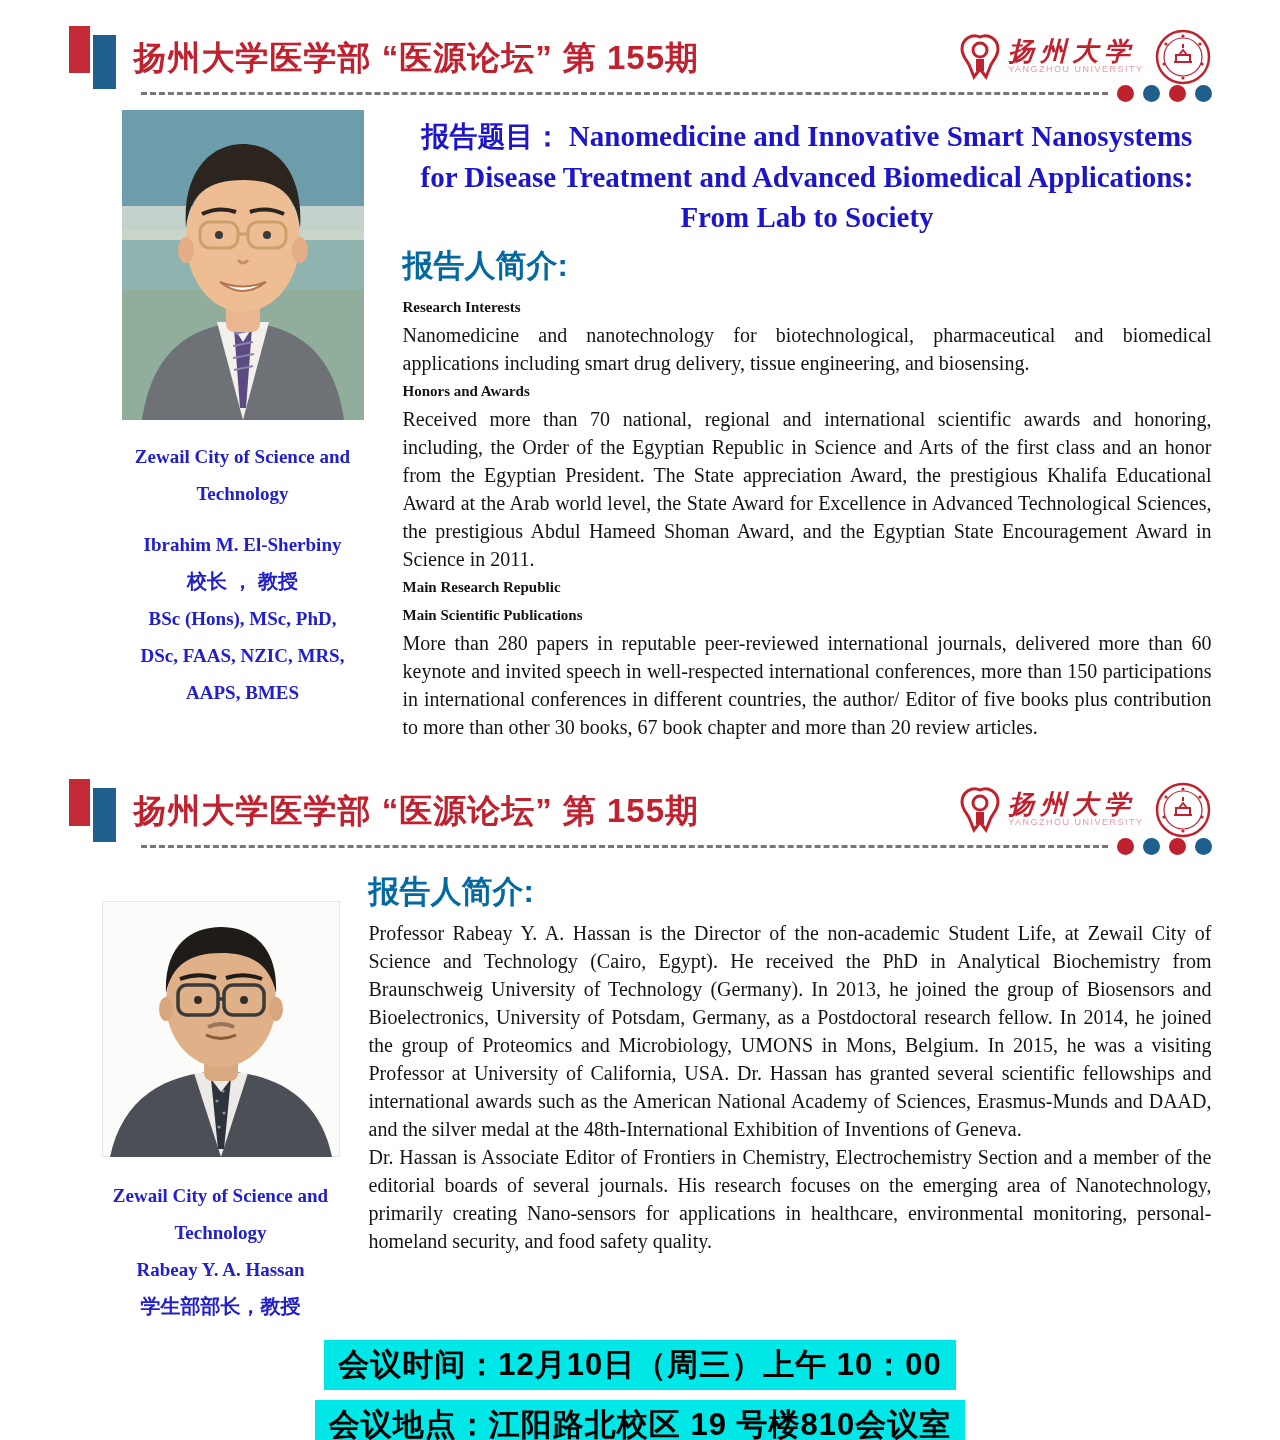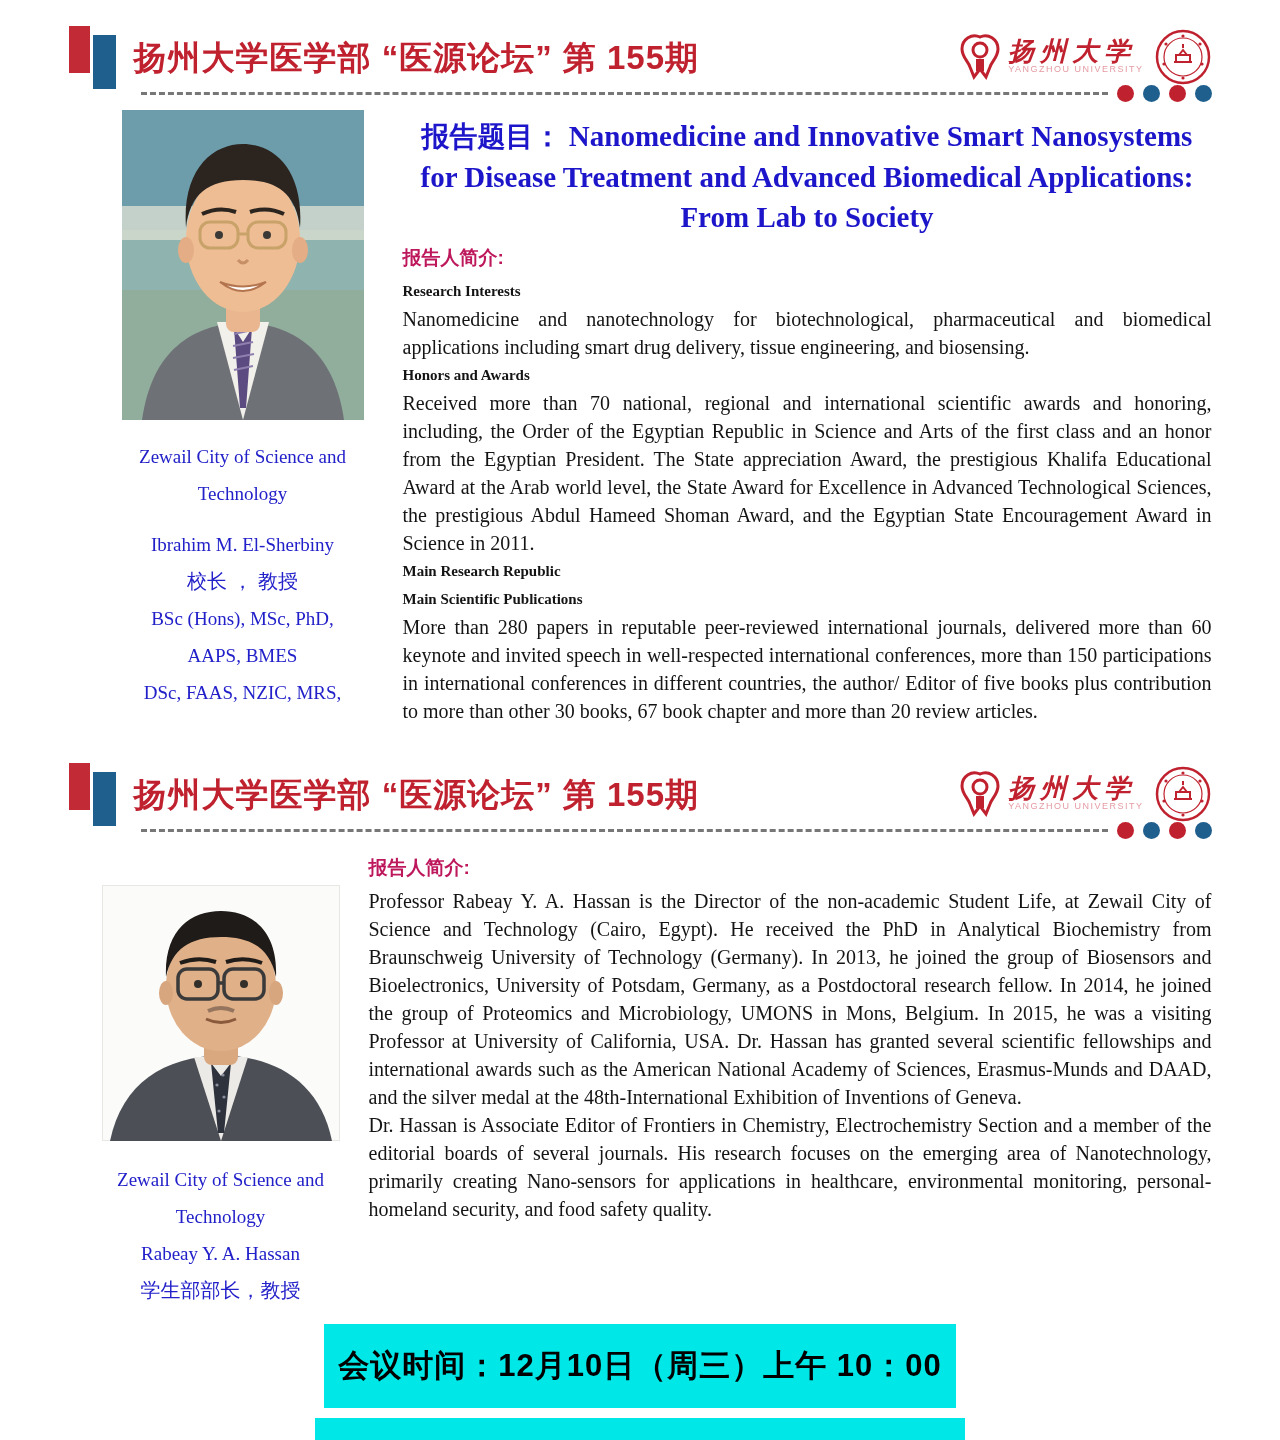--- a/index.html
+++ b/index.html
@@ -30,50 +30,50 @@
   }
   .divider-row { display:flex; align-items:center; padding:0 18px 0 90px; height:22px; }
   .dash-line { flex:1; border-top:3px dashed #4a4a4a; opacity:.75; }
   .dot { width:17px; height:17px; border-radius:50%; margin-left:9px; flex:0 0 auto; }
   .dot.r { background:#c0212e; } .dot.b { background:#1e5f8e; }
 
   
   .content { display:flex; padding:6px 14px 0 58px; }
   aside.speaker-col { width:268px; flex:0 0 auto; text-align:center; }
   .photo-frame { display:inline-block; line-height:0; }
-  .caption { margin-top:14px; color:#2220c9; font-weight:normal; font-size:19px; line-height:37px; font-family:"Liberation Serif", serif; }
+  .caption { margin-top:14px; color:#2220c9; font-weight:bold; font-size:19px; line-height:37px; font-family:"Liberation Serif", serif; }
   .caption .cn-line { font-family:"Liberation Sans", sans-serif; font-size:20px; }
   .caption .gap { height:14px; }
 
   main.talk-col { flex:1; margin-left:26px; margin-right:4px; }
   .talk-title {
     color:#1c15c9; font-weight:bold; font-size:29px; line-height:40px;
     text-align:center; font-family:"Liberation Serif", serif; margin-top:6px;
   }
   .talk-title .label { font-family:"Liberation Sans", sans-serif; font-size:28px; }
   .intro-label {
-    color:#be185d; font-family:"Liberation Sans", sans-serif; font-weight:bold;
-    font-size:19px; margin:8px 0 6px 0;
+    color:#0369a1; font-family:"Liberation Sans", sans-serif; font-weight:bold;
+    font-size:31px; margin:8px 0 6px 0;
   }
   .bio { color:#141414; font-size:20px; line-height:28px; text-align:justify; }
   .bio .bhead { font-weight:bold; font-size:15px; }
   .bio p { text-align:justify; }
 
   
   .s2 .content { padding-left:30px; }
   .s2 aside.speaker-col { width:280px; padding-top:38px; }
   .s2 .caption { margin-top:16px; }
   .s2 main.talk-col { margin-left:8px; }
 
   
   .meeting { text-align:center; margin-top:10px; }
   .meet-line {
     display:inline-block; background:#00e7e7; color:#000;
     font-family:"Liberation Sans", sans-serif; font-weight:bold; font-size:31px;
-    padding:21px 14px; margin:5px 0; letter-spacing:1px;
+    padding:4px 14px; margin:5px 0; letter-spacing:1px;
   }
 </style>
 </head>
 <body>
 
 <div class="page">
 
   <section class="s1">
     <div class="sec-header">
       <div class="bars">
@@ -140,22 +140,22 @@
             <path d="M116 150 q5 6 10 0" stroke="#c78f66" stroke-width="3" fill="none"></path>
             <path d="M98 172 q23 18 46 0 q-23 9 -46 0 Z" fill="#ffffff" stroke="#b3744e" stroke-width="2"></path>
           </svg>
         </span>
         <div class="caption">
           <div>Zewail City of Science and Technology</div>
           <div class="gap"></div>
           <div>Ibrahim M. El-Sherbiny</div>
           <div class="cn-line">校长 ， 教授</div>
           <div>BSc (Hons), MSc, PhD,</div>
+          <div>DSc, FAAS, NZIC, MRS,</div>
           <div>AAPS, BMES</div>
-          <div>DSc, FAAS, NZIC, MRS,</div>
         </div>
       </aside>
 
       <main class="talk-col">
         <div class="talk-title">
           <span class="label">报告题目：</span>
           <span>Nanomedicine and Innovative Smart Nanosystems for Disease Treatment and Advanced Biomedical Applications: From Lab to Society</span>
         </div>
         <div class="intro-label">报告人简介:</div>
         <div class="bio">

